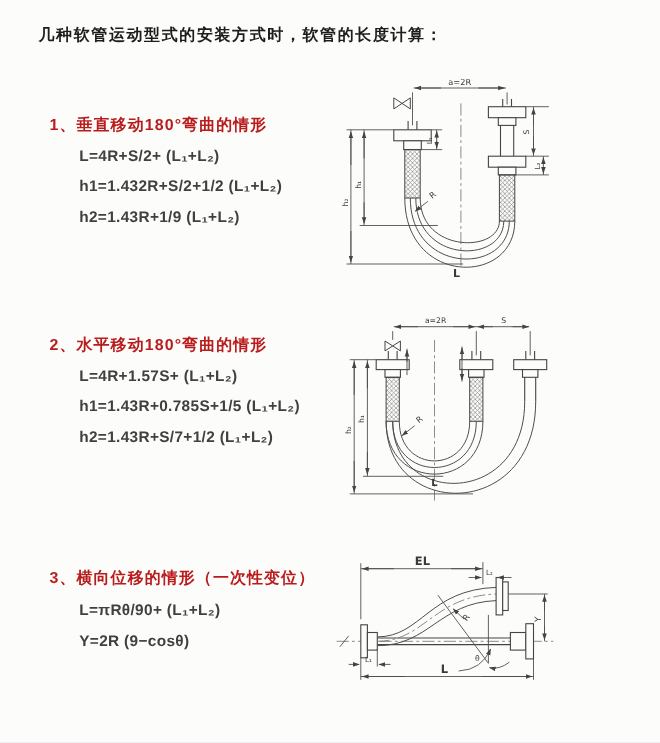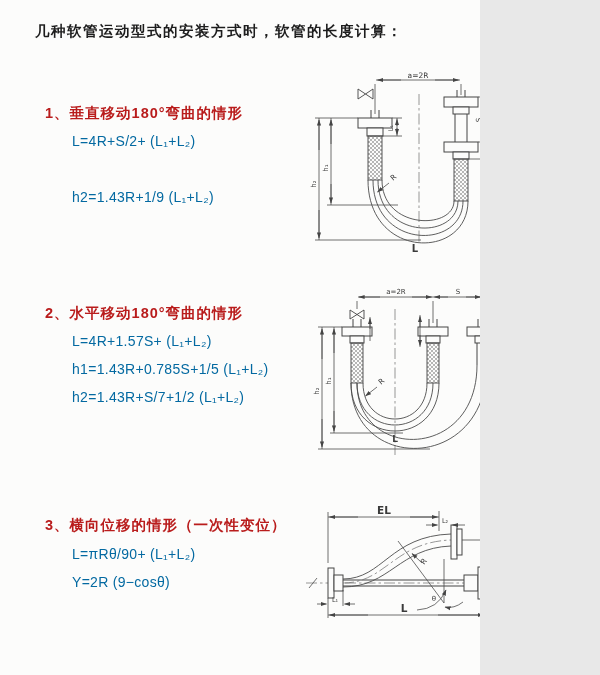--- a/index.html
+++ b/index.html
@@ -1,32 +1,32 @@
 <!DOCTYPE html>
 <html><head>
 <meta charset="utf-8">
 <style>
   html,body{margin:0;padding:0;background:#e8e8e8;}
   #page{
-    position:relative; width:480px; height:675px;
+    position:relative; width:600px; height:675px;
     background:#fcfcfb; overflow:hidden;
     font-family:"Liberation Sans","DejaVu Sans",sans-serif;
     color:#222;
   }
   .doc-title{
     position:absolute; left:35px; top:22px;
     font-size:14.5px; font-weight:700; letter-spacing:1.5px; color:#1d1d1d;
   }
   .sec-heading{
     position:absolute; font-size:14.5px; font-weight:700;
     letter-spacing:1px; color:#b91c1c; white-space:nowrap;
   }
   .formula{
-    position:absolute; font-size:14px; font-weight:400;
-    letter-spacing:.3px; color:#0369a1; white-space:nowrap;
+    position:absolute; font-size:14px; font-weight:700;
+    letter-spacing:.3px; color:#404040; white-space:nowrap;
   }
   .diagram{position:absolute;}
   svg text{
     font-family:"DejaVu Sans","Liberation Sans",sans-serif;
     fill:#3a3a3a;
   }
   .dline{stroke:#4c4c4c;stroke-width:.8;fill:none;}
   .pline{stroke:#444;stroke-width:1;fill:none;}
   .cl{stroke:#6a6a6a;stroke-width:.7;fill:none;stroke-dasharray:11 3 2.5 3;}
   .plate{fill:#fcfcfb;stroke:#444;stroke-width:1;}
@@ -46,20 +46,21 @@
       <pattern id="braid" width="4" height="4" patternUnits="userSpaceOnUse">
         <path d="M0,4 L4,0 M0,0 L4,4" stroke="#7a7a7a" stroke-width="0.55"></path>
       </pattern>
     </defs>
   </svg>
 
   <div class="doc-title">几种软管运动型式的安装方式时，软管的长度计算：</div>
 
   <div class="sec-heading" style="left:45px;top:104px">1、垂直移动180°弯曲的情形</div>
   <div class="formula" style="left:72px;top:133px">L=4R+S/2+ (L₁+L₂)</div>
+  <div class="formula" style="left:72px;top:161px">h1=1.432R+S/2+1/2 (L₁+L₂)</div>
   <div class="formula" style="left:72px;top:189px">h2=1.43R+1/9 (L₁+L₂)</div>
 
   <svg class="diagram" style="left:303px;top:72px" width="244" height="184" viewBox="0 0 244 184">
 
     <line class="cl" x1="116" y1="22" x2="116" y2="172"></line>
 
     <g>
       <line class="dline" x1="72" y1="12" x2="72" y2="42"></line>
       <line class="dline" x1="158" y1="12" x2="158" y2="23"></line>
       <line class="dline" x1="73" y1="8" x2="157" y2="8"></line>

